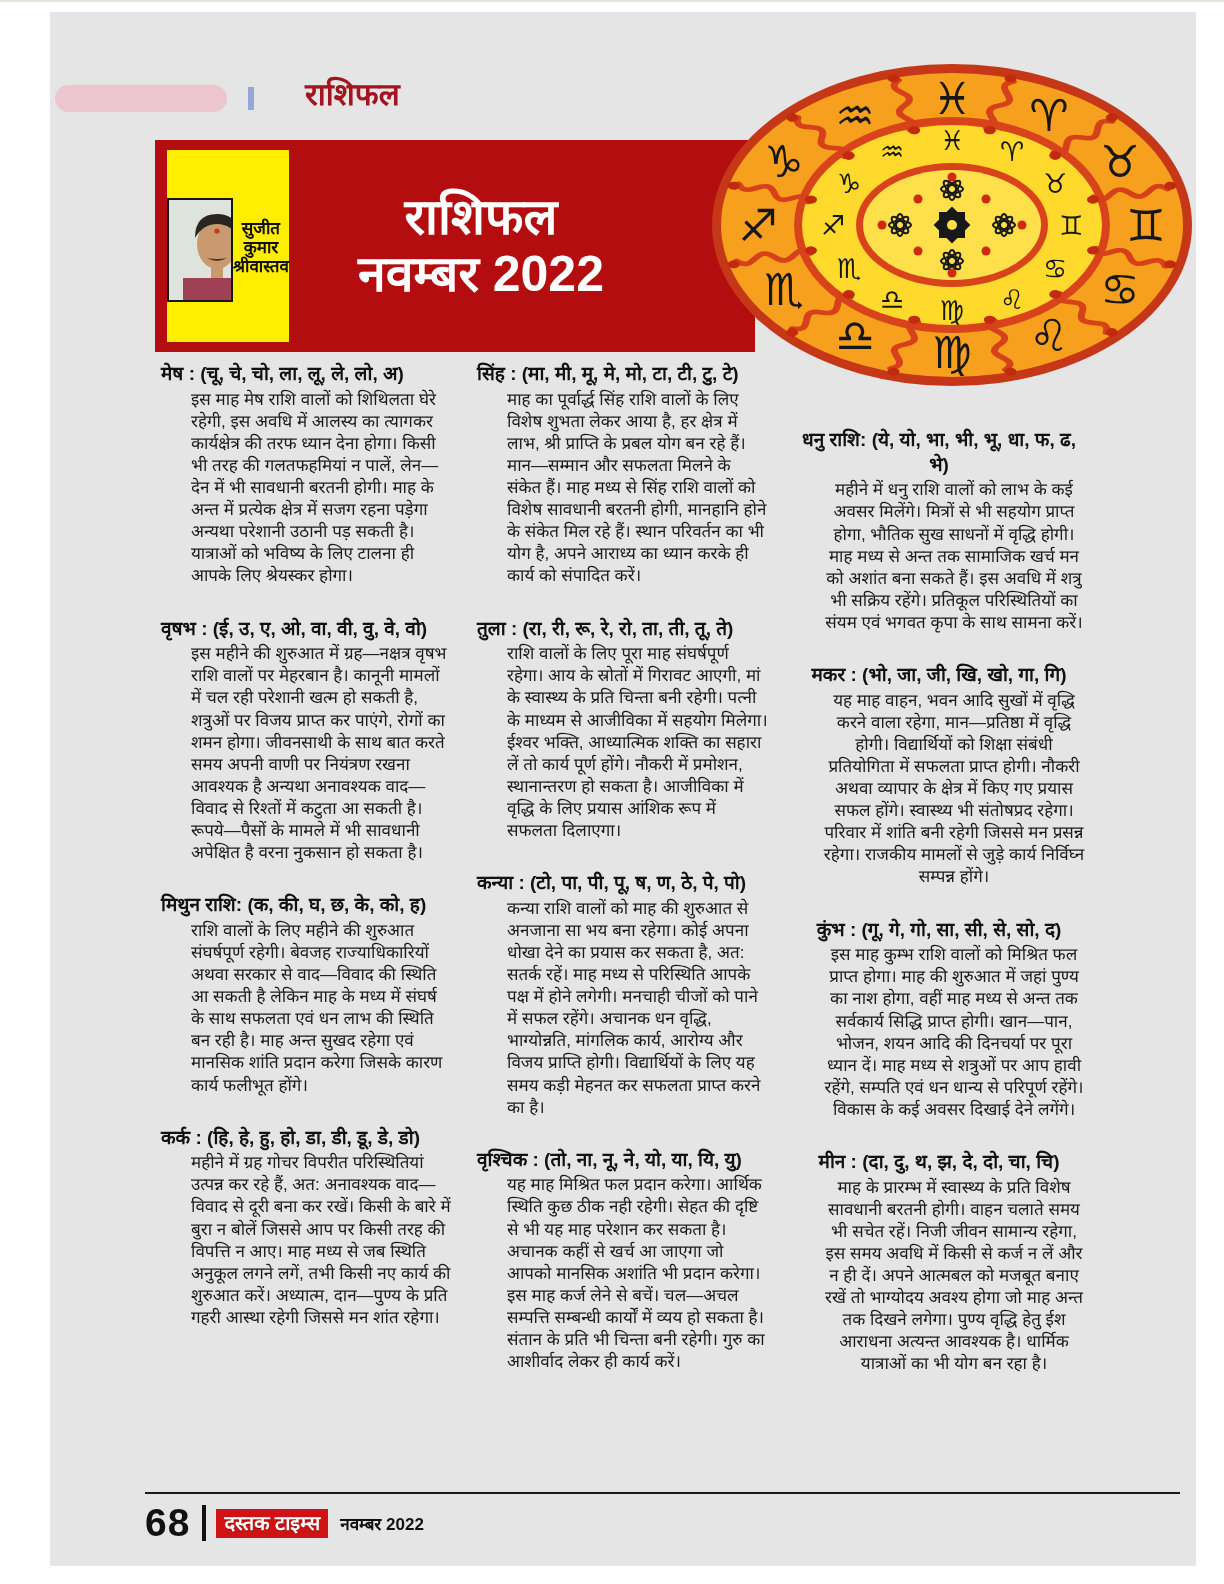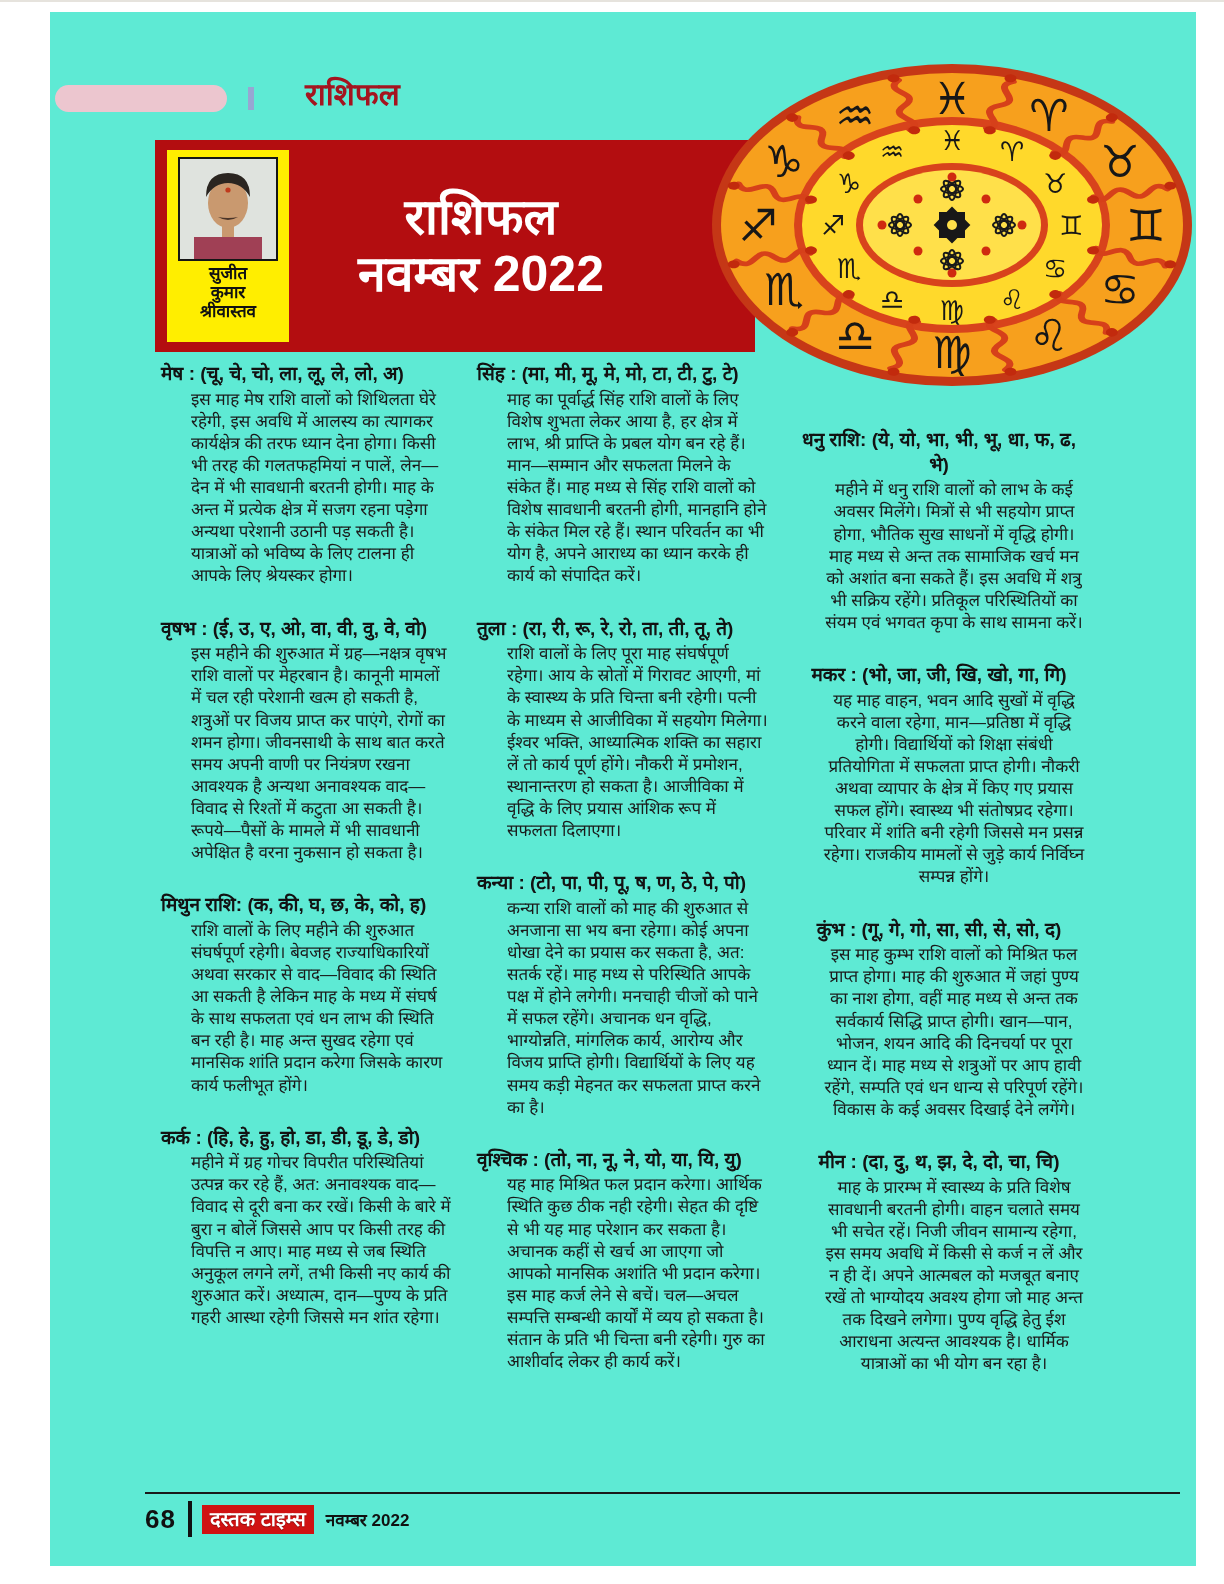--- a/index.html
+++ b/index.html
@@ -5,40 +5,40 @@
   html,body { margin:0; padding:0; }
   body {
     width:1224px; height:1584px;
     background:#ffffff;
     font-family:"Liberation Sans","DejaVu Sans",sans-serif;
     position:relative; overflow:hidden;
   }
   .topline { position:absolute; top:0; left:0; right:0; height:2px; background:#e6e3dd; }
   .sheet {
     position:absolute; left:50px; top:12px; width:1146px; height:1554px;
-    background:#5eead4;
+    background:#e5e5e5;
   }
   
   .pill {
     position:absolute; left:5px; top:73px; width:172px; height:27px;
     border-radius:14px; background:#ecc6cf;
   }
   .tick { position:absolute; left:198px; top:75px; width:6px; height:23px; background:#97a6d2; }
   .kicker {
     position:absolute; left:255px; top:66px;
     font-size:31px; font-weight:bold; color:#a4141f; line-height:1.1;
   }
   
   .banner {
     position:absolute; left:105px; top:128px; width:600px; height:212px;
     background:#b30d10;
   }
   .author-box {
     position:absolute; left:12px; top:10px; width:122px; height:192px;
-    background:#ffee00; display:flex; flex-direction:column; align-items:center;
+    background:#ffee00; display:flex; flex-direction:row; align-items:center;
   }
   .photo {
     margin-top:7px; width:100px; height:104px; background:#e9e5dc;
     border:2px solid #151515; box-sizing:border-box; overflow:hidden;
   }
   .author-name {
     margin-top:3px; font-weight:bold; font-size:17px; line-height:1.12;
     color:#111; text-align:center;
   }
   .banner-title {
@@ -61,21 +61,21 @@
   .sec-head { font-size:19px; font-weight:bold; color:#121212; line-height:1.3; }
   .sec-body {
     margin:2px 0 0 30px; font-size:17px; line-height:1.3; color:#1a1a1a;
   }
   
   .footer {
     position:absolute; left:95px; right:16px; top:1480px;
     border-top:2px solid #1a1a1a; padding-top:7px;
     display:flex; align-items:center;
   }
-  .page-num { font-size:26px; font-weight:bold; color:#111; letter-spacing:1px; }
+  .page-num { font-size:39px; font-weight:bold; color:#111; letter-spacing:1px; }
   .fbar { width:4px; height:36px; background:#111; margin:0 10px 0 12px; }
   .mag-logo {
     background:#d01212; color:#ffffff; font-weight:bold; font-size:20px;
     padding:3px 8px 4px 8px; line-height:1.1;
     text-shadow:0 1px 0 #8a0b0b;
   }
   .issue { font-weight:bold; font-size:17px; color:#111; margin-left:12px; }
 </style>
 </head>
 <body>

